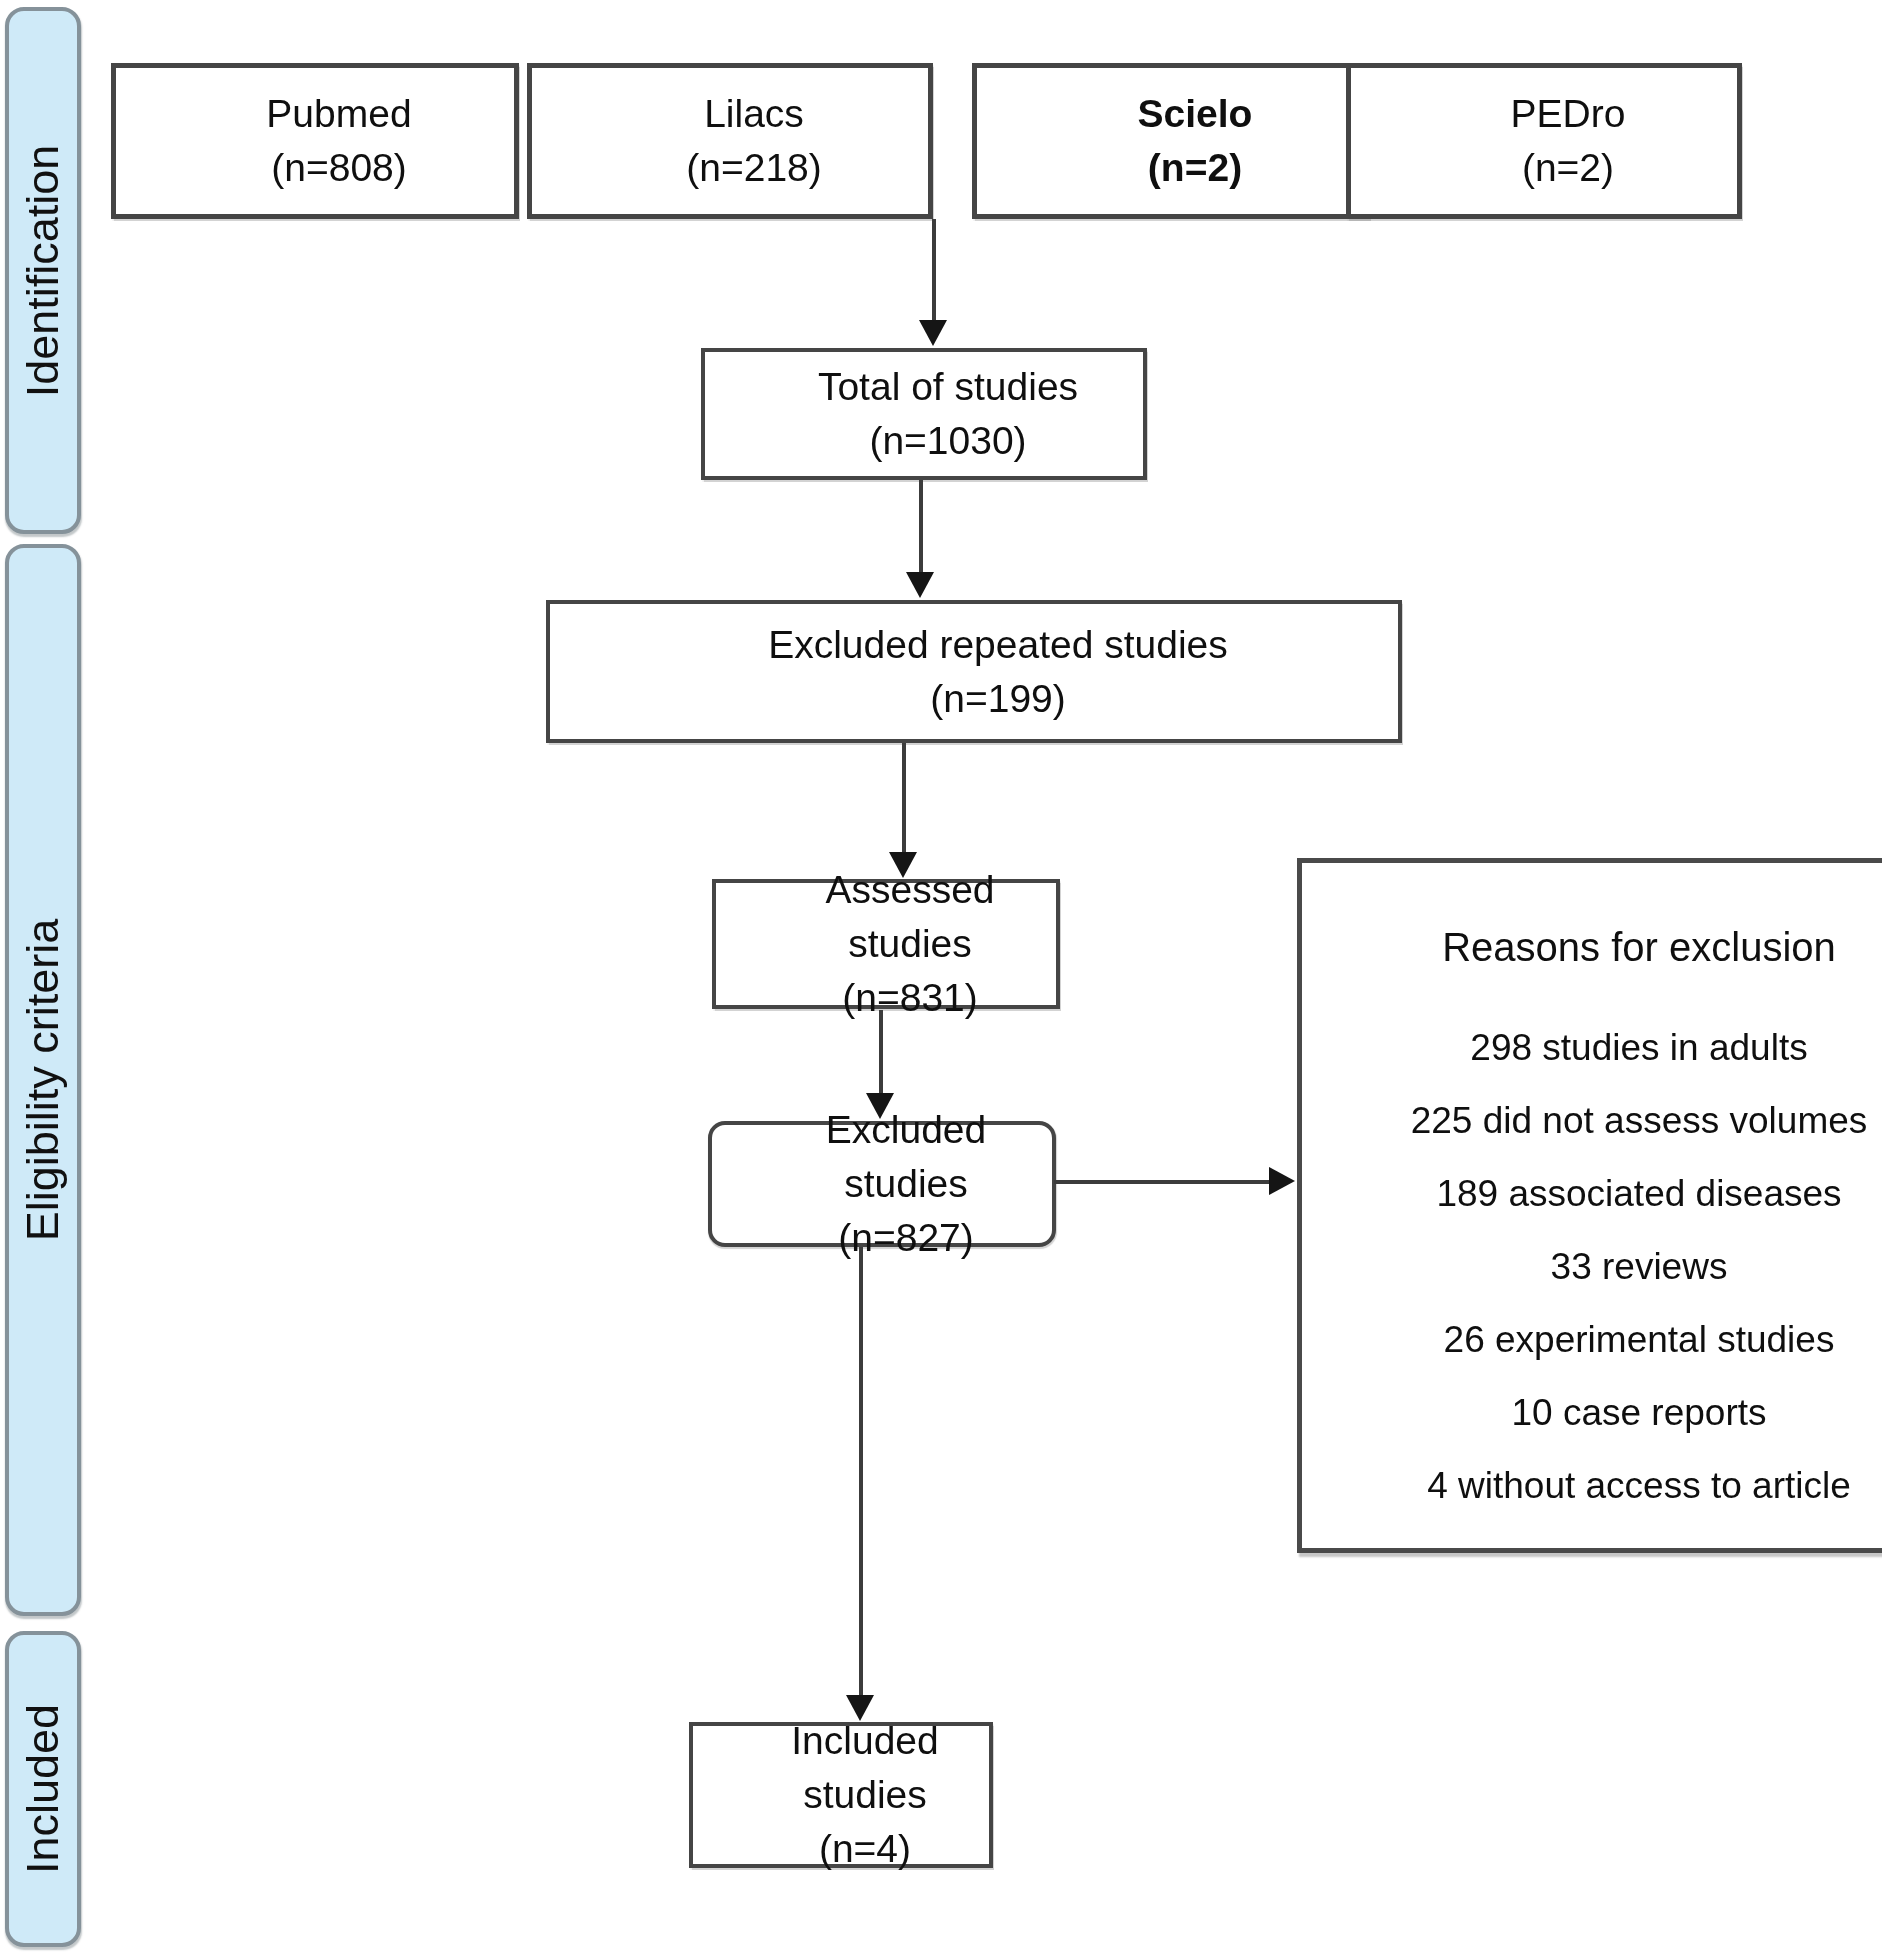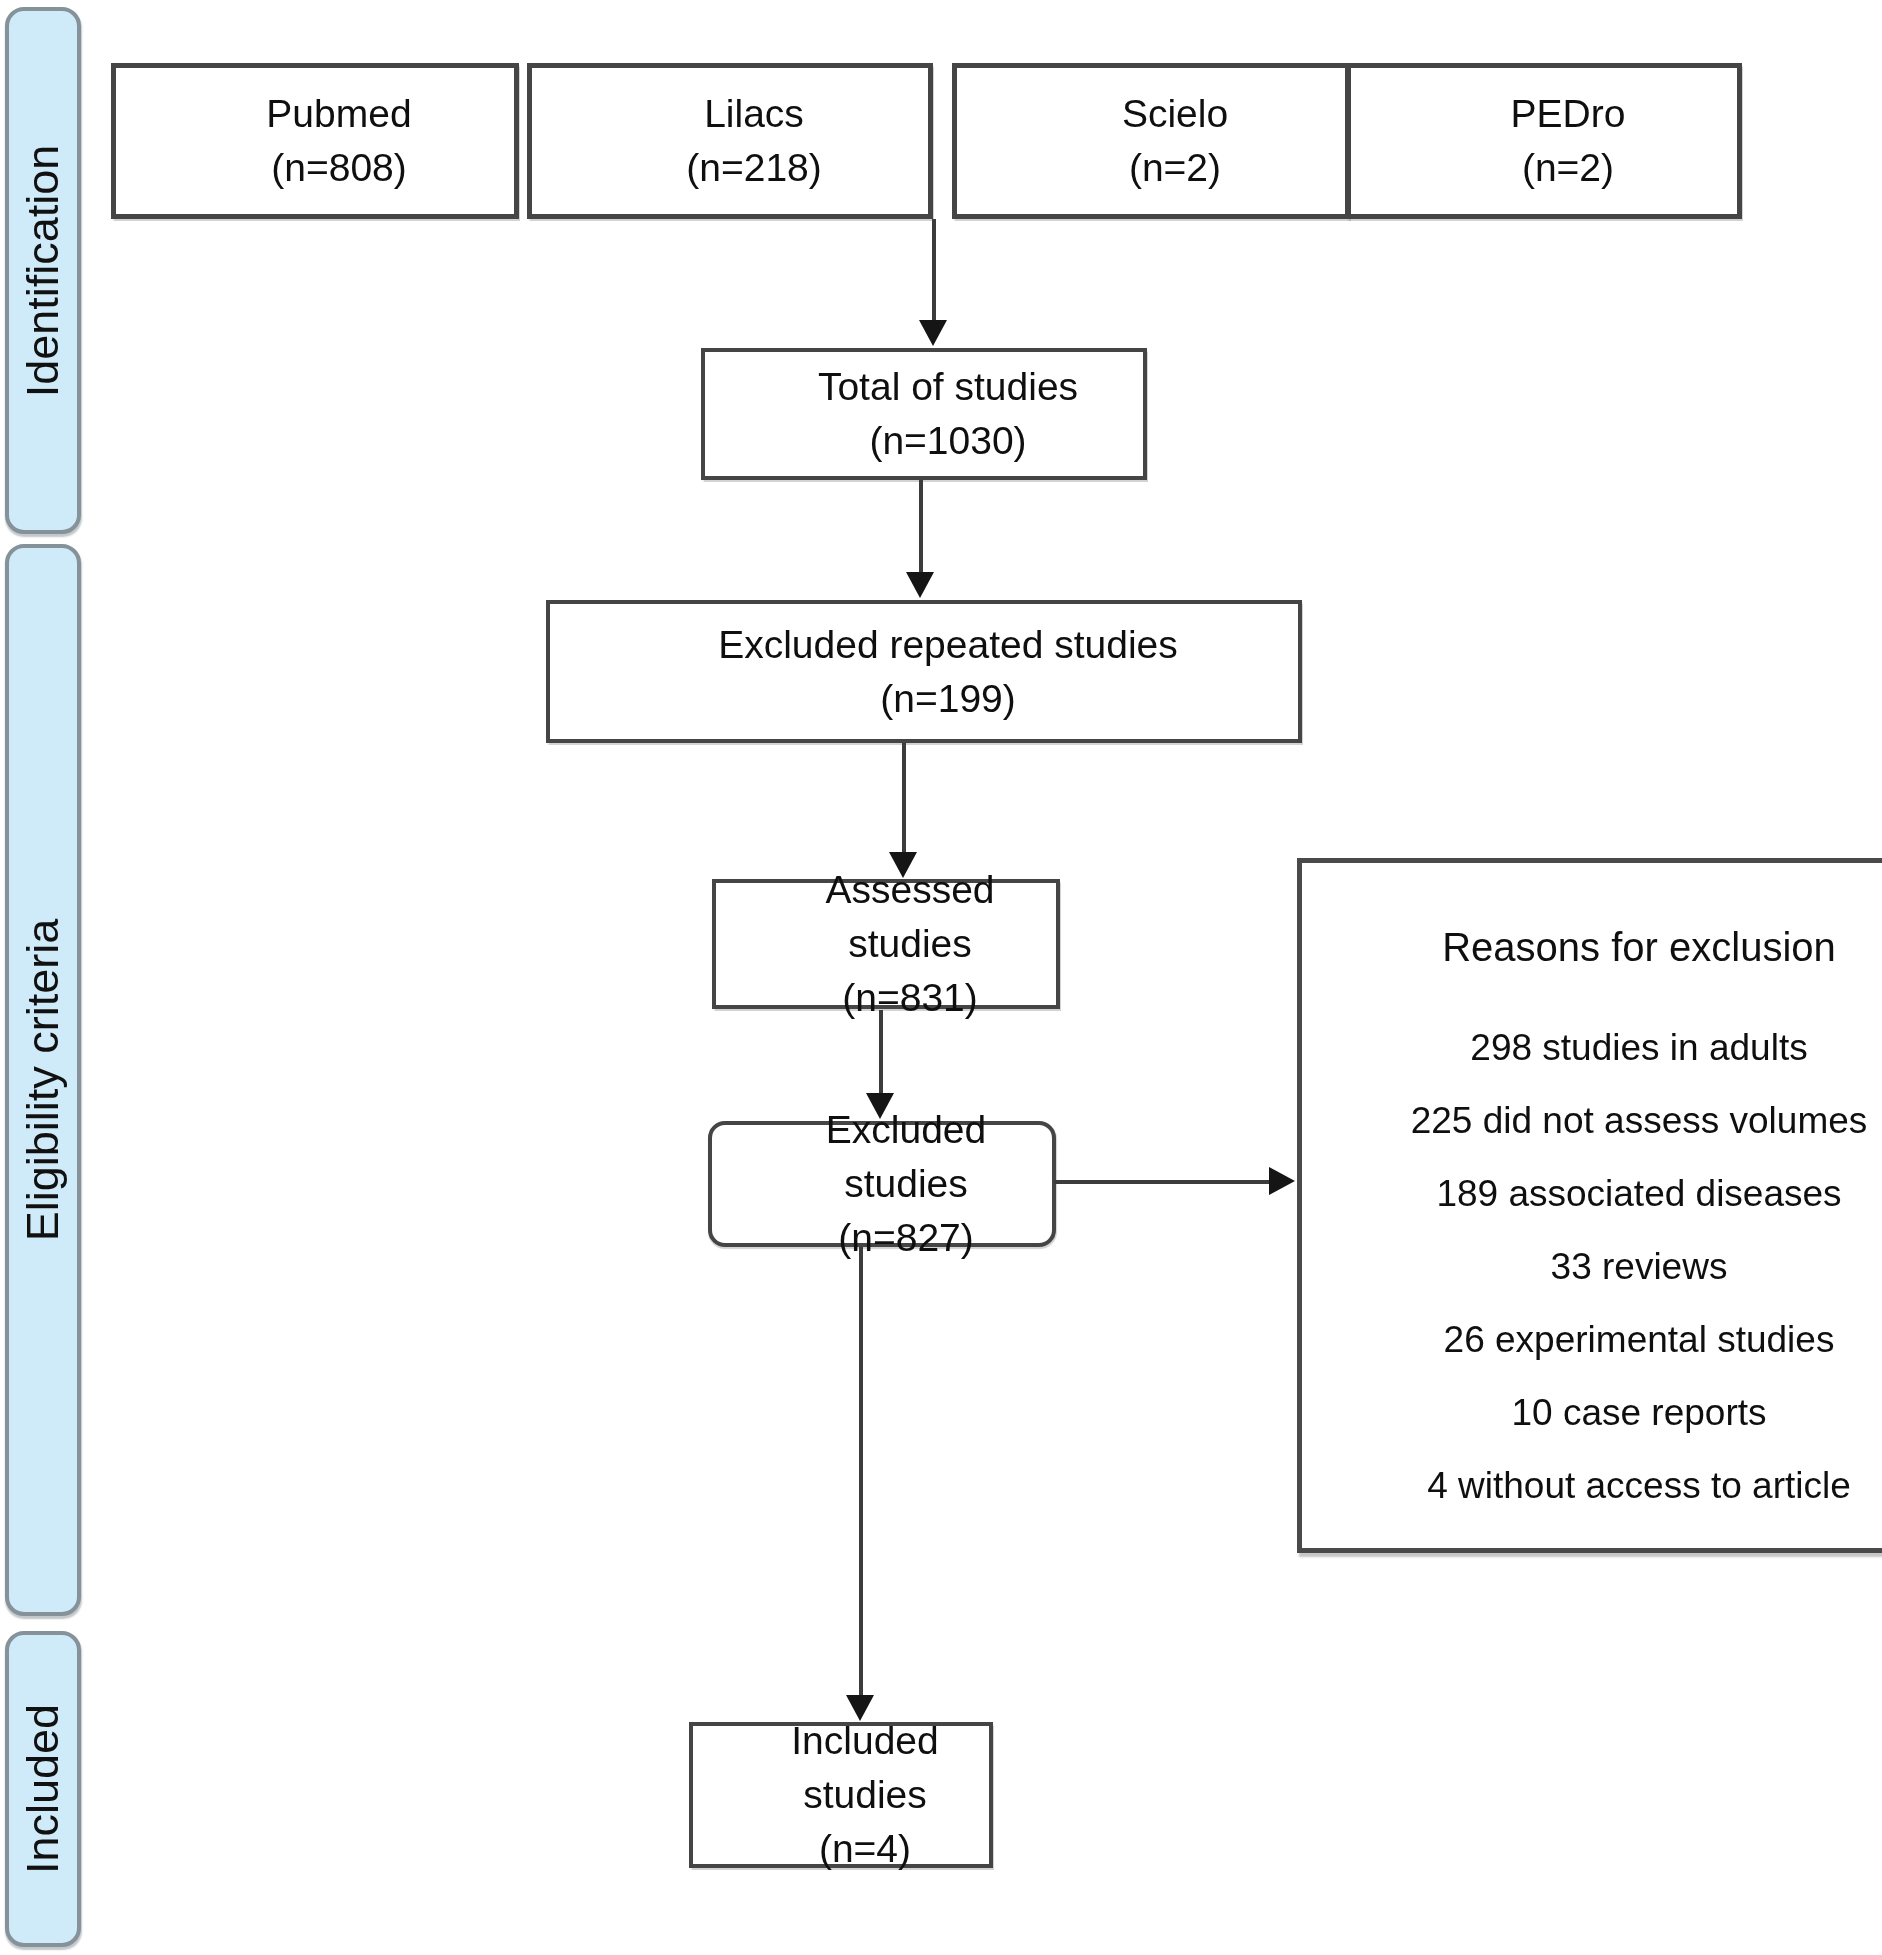--- a/index.html
+++ b/index.html
@@ -100,41 +100,41 @@
   </div>
 
   <div class="box source" style="left:111px;width:408px;">
     <div>Pubmed</div>
     <div>(n=808)</div>
   </div>
   <div class="box source" style="left:527px;width:406px;">
     <div>Lilacs</div>
     <div>(n=218)</div>
   </div>
-  <div class="box source" style="left:952px;width:398px;">
+  <div class="box source" style="left:972px;width:398px;font-weight:bold;">
     <div>Scielo</div>
     <div>(n=2)</div>
   </div>
   <div class="box source" style="left:1346px;width:396px;">
     <div>PEDro</div>
     <div>(n=2)</div>
   </div>
 
   <div class="shaft-v" style="left:932px;top:219px;height:103px;"></div>
   <div class="head-down" style="left:919px;top:320px;"></div>
 
   <div class="box" style="left:701px;top:348px;width:446px;height:132px;">
     <div>Total of studies</div>
     <div>(n=1030)</div>
   </div>
 
   <div class="shaft-v" style="left:919px;top:480px;height:94px;"></div>
   <div class="head-down" style="left:906px;top:572px;"></div>
 
-  <div class="box" style="left:546px;top:600px;width:756px;height:143px;">
+  <div class="box" style="left:546px;top:600px;width:856px;height:143px;">
     <div>Excluded repeated studies</div>
     <div>(n=199)</div>
   </div>
 
   <div class="shaft-v" style="left:902px;top:743px;height:110px;"></div>
   <div class="head-down" style="left:889px;top:852px;"></div>
 
   <div class="box" style="left:701px;top:879px;width:348px;height:130px;margin-left:11px;">
     <div>Assessed studies</div>
     <div>(n=831)</div>

